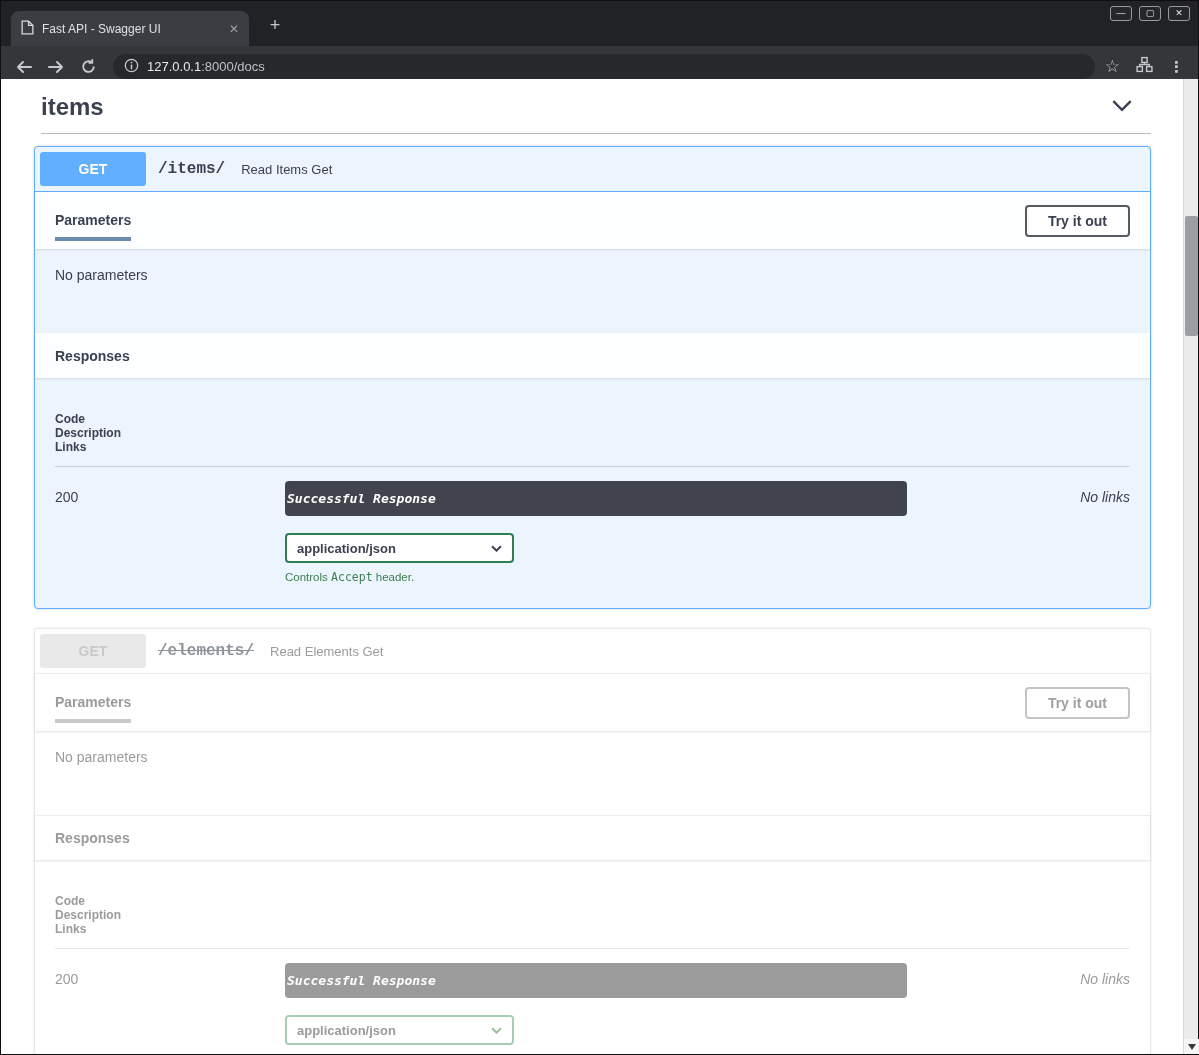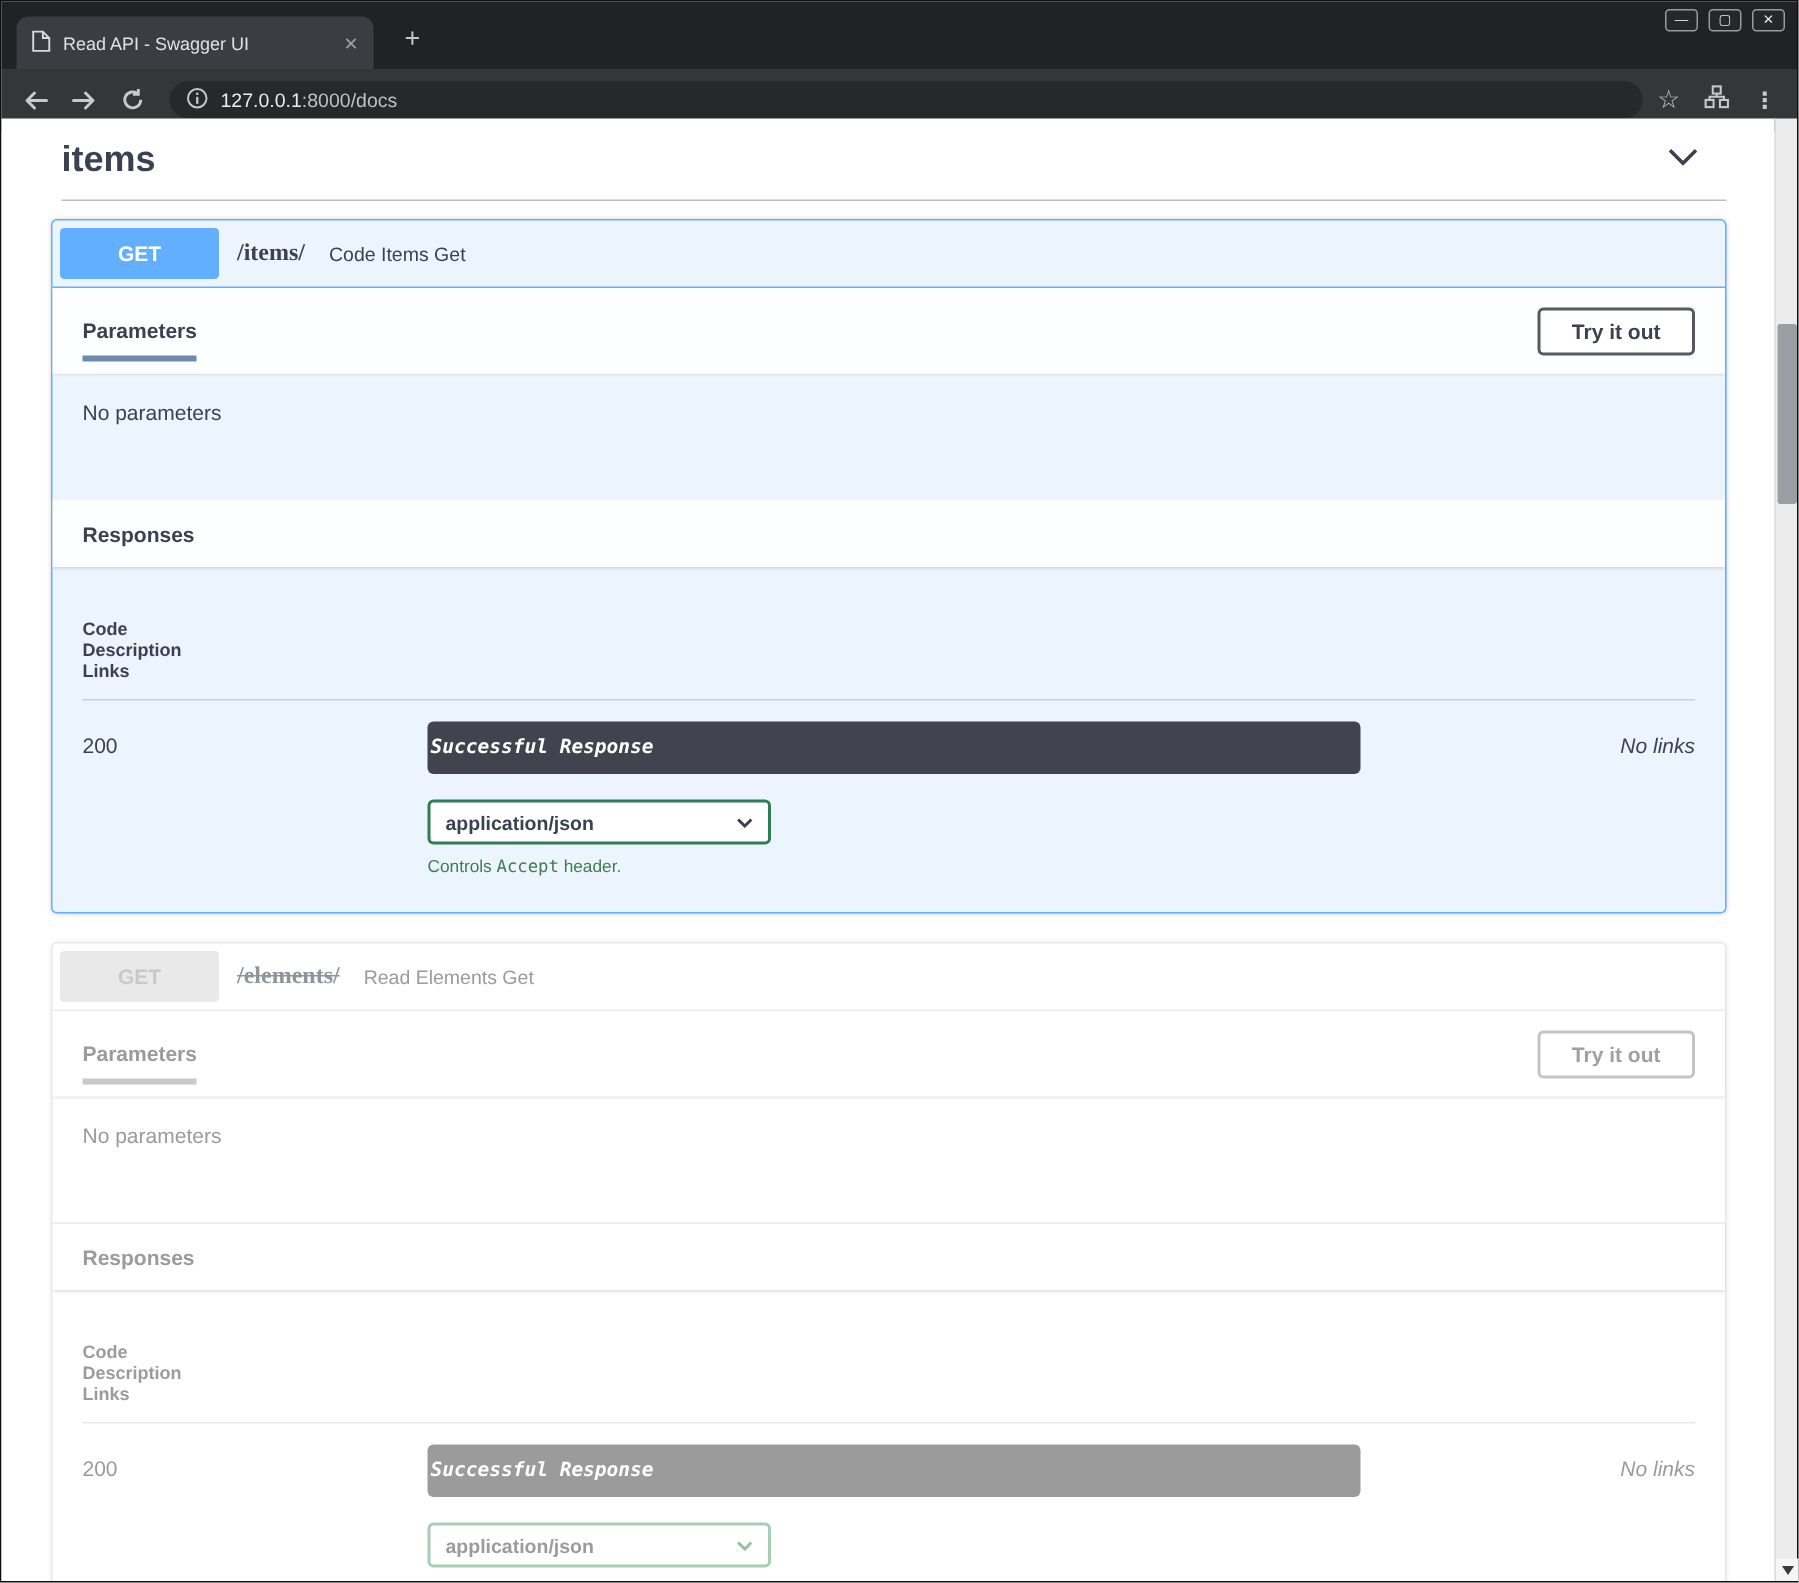--- a/index.html
+++ b/index.html
@@ -32,21 +32,21 @@
   .section-chevron { margin-right:18px; cursor:pointer; }
 
   .opblock { margin:12px 32px 19px 33px; border-radius:4px; }
   .opblock.get { border:1px solid #61affe; background:#ecf5fd; box-shadow:0 0 3px rgba(0,0,0,.19); }
   .opblock.dep { border:1px solid #e8e8e8; background:#fff; box-shadow:0 0 3px rgba(0,0,0,.08); }
 
   .opblock-summary { display:flex; align-items:center; padding:5px; cursor:pointer; }
   .get .opblock-summary { border-bottom:1px solid #61affe; }
   .method { width:106px; padding:9px 0; text-align:center; border-radius:3px; background:#61affe; color:#fff; font-weight:700; font-size:14px; }
   .dep .method { background:#e9e9e9; color:#c9c9c9; }
-  .path { margin:0 10px 0 12px; font-family:Liberation Serif, serif; font-weight:700; font-size:16px; color:#3b4151; }
+  .path { margin:0 10px 0 12px; font-family:Liberation Mono, monospace; font-weight:700; font-size:16px; color:#3b4151; }
   .dep .path { color:#8e959c; text-decoration:line-through; }
   .summary-desc { font-size:13px; color:#3b4151; margin-left:6px; }
   .dep .summary-desc { color:#9b9b9b; }
 
   .warning { padding:18px 20px 21px; font-size:13px; font-weight:600; color:#82888e; }
 
   .sec-header { display:flex; align-items:center; justify-content:space-between; padding:8px 20px; min-height:50px; background:rgba(255,255,255,.85); box-shadow:0 1px 2px rgba(0,0,0,.12); }
   .dep .sec-header { border-top:1px solid #ededed; background:#fff; }
   .params-title { font-size:14px; font-weight:700; color:#3b4151; padding:12px 0 9px; border-bottom:4px solid #6b8cad; }
   .dep .params-title { color:#9b9b9b; border-bottom-color:#c9c9c9; }
@@ -93,21 +93,21 @@
 
 <div class="window">
 
   <div class="titlebar">
     <div class="tab">
       <span>
         <svg width="13" height="15" viewBox="0 0 12 14">
             <path d="M1 1 h6 l4 4 v8 h-10 z M7 1 v4 h4" fill="none" stroke="#d8dadd" stroke-width="1.2"></path>
           </svg>
       </span>
-      <span class="tab-title">Read API - Swagger UI</span>
+      <span class="tab-title">Fast API - Swagger UI</span>
       <span class="tab-close">✕</span>
     </div>
     <div class="newtab">+</div>
     <div class="win-controls">
       <div class="win-btn">—</div>
       <div class="win-btn">▢</div>
       <div class="win-btn">✕</div>
     </div>
   </div>
 
@@ -161,21 +161,21 @@
         <svg width="22" height="13" viewBox="0 0 20 12">
             <path d="M2 2 L10 10 L18 2" fill="none" stroke="#3b4151" stroke-width="2.2"></path>
           </svg>
       </span>
     </div>
 
     <div class="opblock get">
       <div class="opblock-summary">
         <span class="method">GET</span>
         <span class="path">/items/</span>
-        <span class="summary-desc">Code Items Get</span>
+        <span class="summary-desc">Read Items Get</span>
       </div>
       <div class="sec-header">
         <span class="params-title">Parameters</span>
         <button class="btn-try">Try it out</button>
       </div>
       <div class="params-body">
         <span>No parameters</span>
       </div>
       <div class="sec-header responses-header">
         <span class="sec-title">Responses</span>

